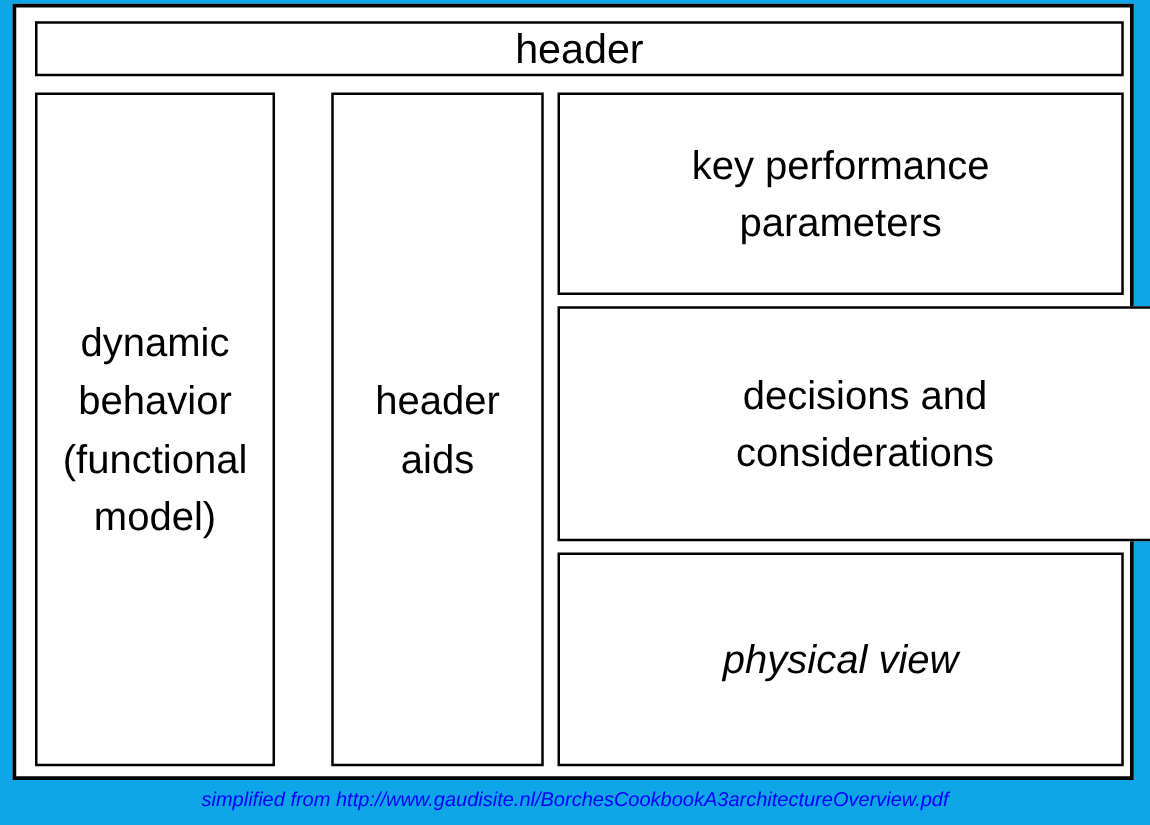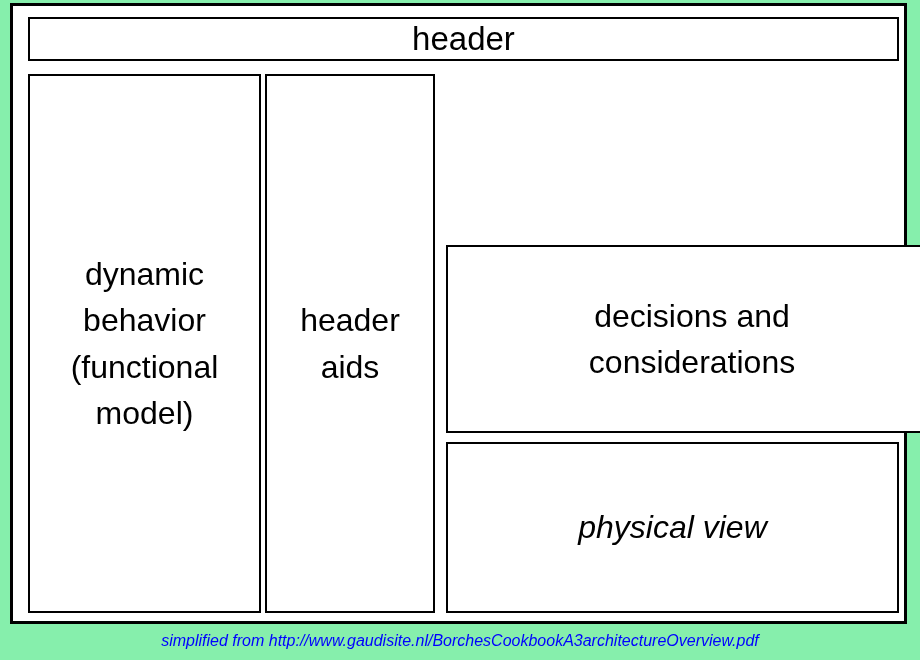--- a/index.html
+++ b/index.html
@@ -4,21 +4,21 @@
 <style>
   html, body {
     margin: 0;
     padding: 0;
     background: #FFFFFF;
   }
   .stage {
     position: relative;
     width: 920px;
     height: 660px;
-    background: #86efac;
+    background: #0ea5e9;
     font-family: "Liberation Sans", "DejaVu Sans", sans-serif;
     color: #000000;
     overflow: hidden;
   }
   .outer-frame {
     position: absolute;
     left: 10px;
     top: 3px;
     width: 897px;
     height: 621px;
@@ -48,21 +48,21 @@
     width: 871px;
     height: 44px;
   }
   .header-box .box-label {
     font-size: 33px;
     line-height: 1.1;
   }
   .dynamic-behavior-box {
     left: 25px;
     top: 71px;
-    width: 233px;
+    width: 192px;
     height: 539px;
   }
   .visual-aids-box {
     left: 262px;
     top: 71px;
     width: 170px;
     height: 539px;
   }
   .kpp-box {
     left: 443px;
@@ -113,20 +113,24 @@
 behavior
 (functional
 model)</span>
     </div>
 
     <div class="box visual-aids-box" style="left:252px; top:68px;">
       <span class="box-label">header
 aids</span>
     </div>
 
+    <div class="box kpp-box" style="left:433px; top:68px;">
+      <span class="box-label">key performance
+parameters</span>
+    </div>
 
     <div class="box dac-box" style="left:433px; top:239px;">
       <span class="box-label">decisions and
 considerations</span>
     </div>
 
     <div class="box physical-view-box" style="left:433px; top:436px;font-style:italic;">
       <span class="box-label">physical view</span>
     </div>
 

